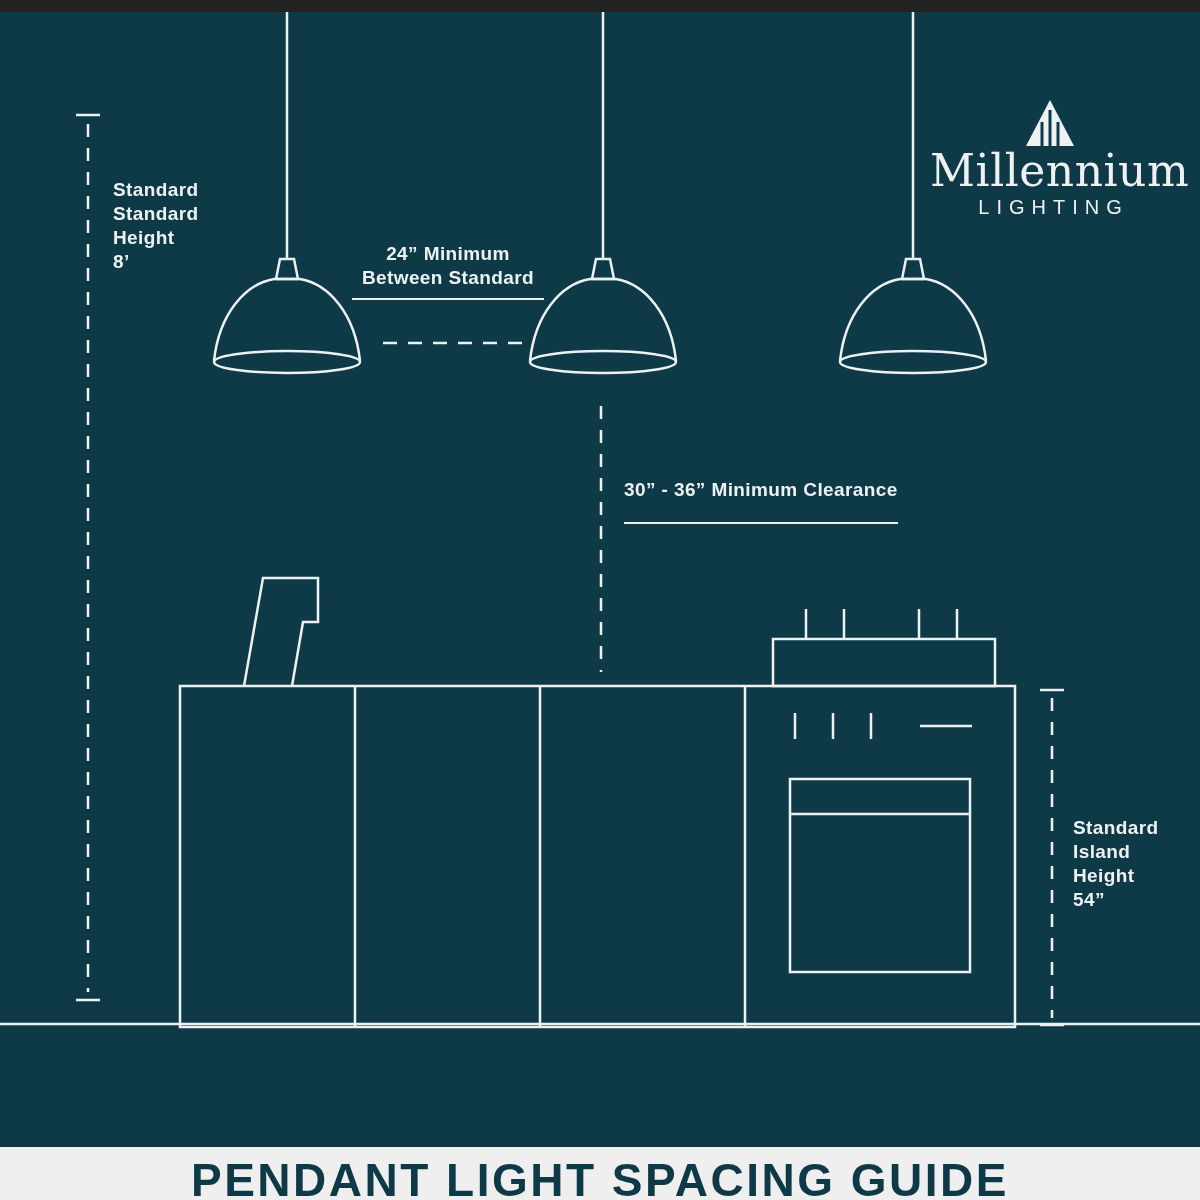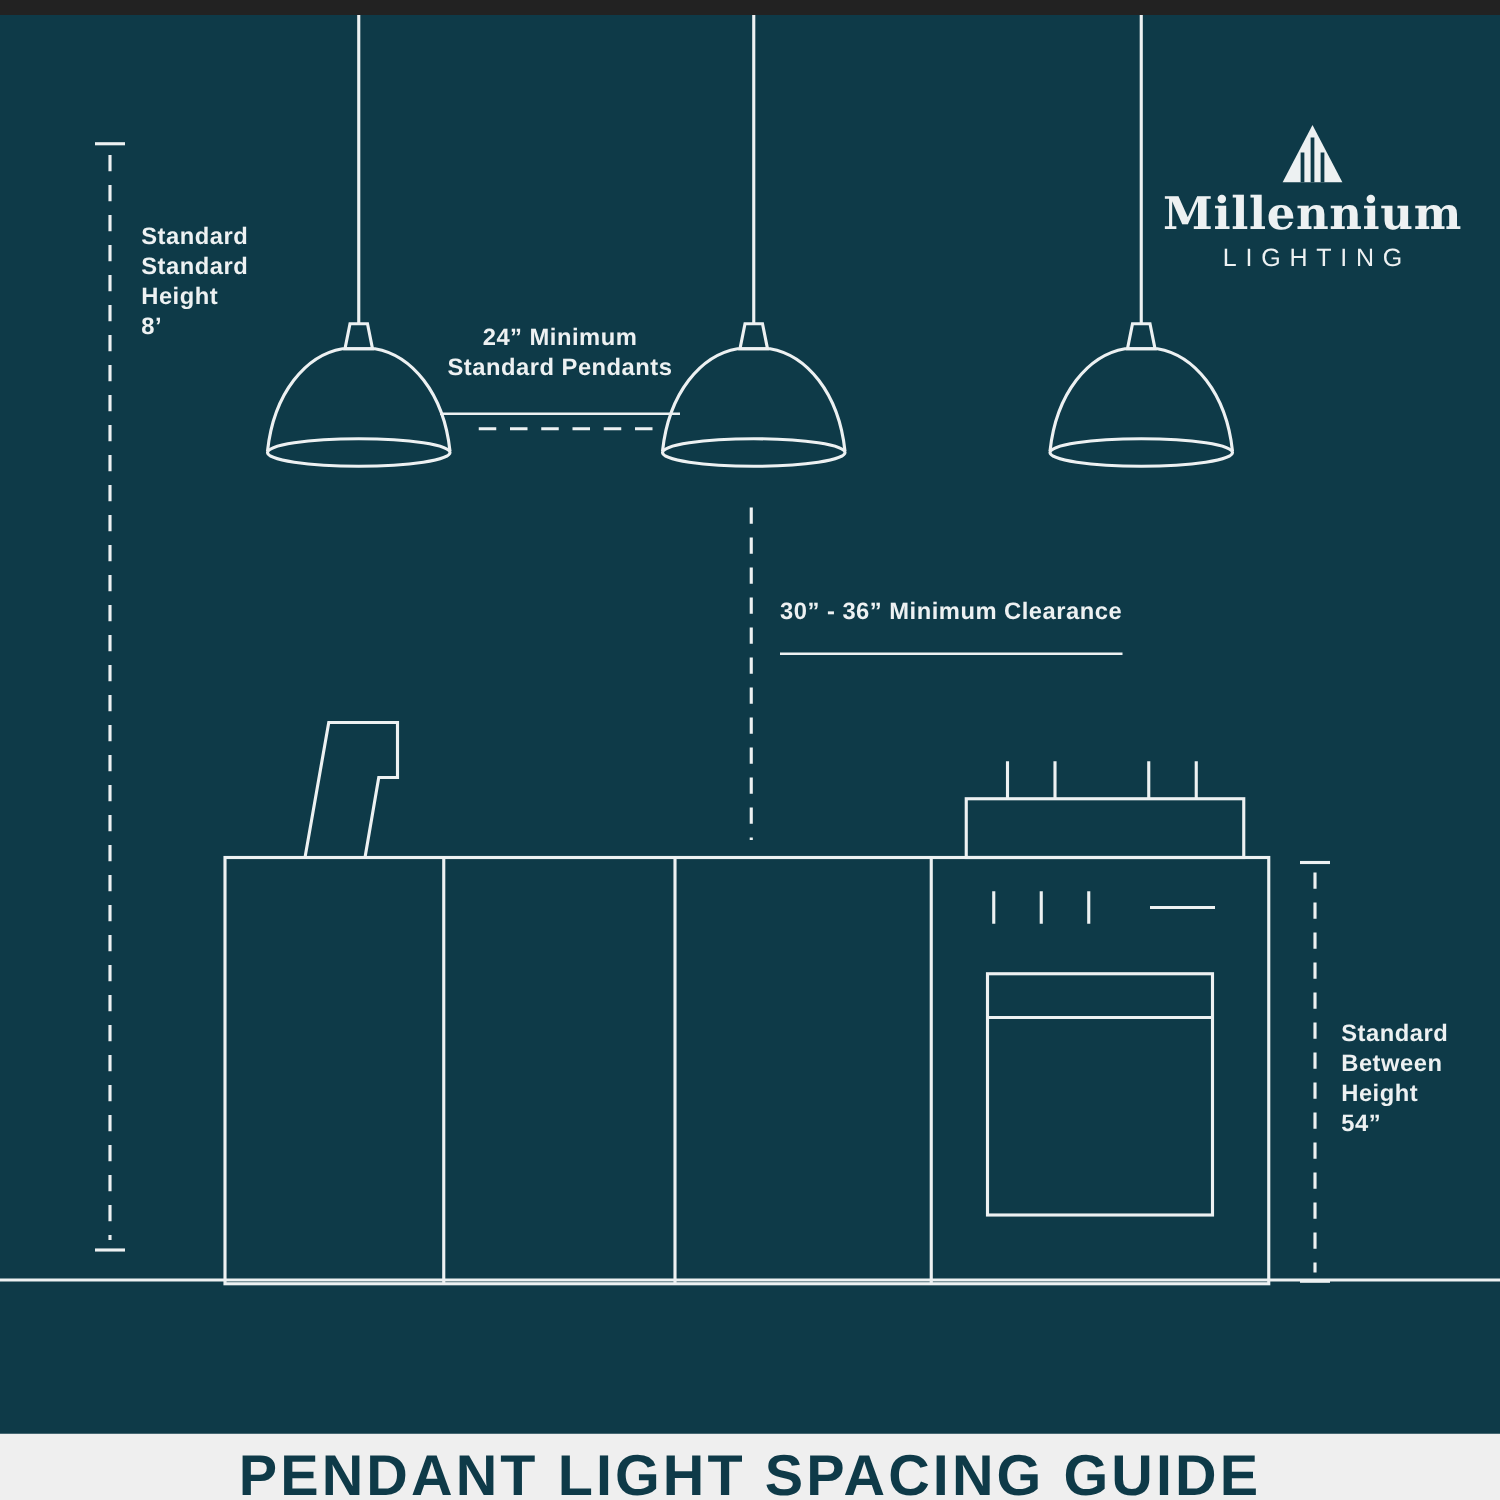--- a/index.html
+++ b/index.html
@@ -15,36 +15,36 @@
     position:relative;width:1200px;height:1200px;margin:12px auto;
     background:var(--background);overflow:hidden;
   }
   svg.art{position:absolute;inset:0;color:var(--line);}
   .label{
     position:absolute;color:var(--text);font-weight:700;font-size:19px;
     letter-spacing:.4px;line-height:24px;
   }
   .label-ceiling{left:113px;top:166px;}
   .label-spacing{
-    left:352px;top:247px;width:192px;text-align:center;
-    border-bottom:2px solid var(--line);padding-bottom:23px;
+    left:352px;top:230px;width:192px;text-align:center;
+    border-bottom:2px solid var(--line);padding-bottom:8px;
   }
   .label-clearance{left:624px;top:466px;}
   .label-clearance .underlined{
     display:inline-block;border-bottom:2px solid var(--line);padding-bottom:20px;
   }
   .label-island{left:1073px;top:804px;}
   .logo{
     position:absolute;left:930px;top:88px;width:240px;text-align:center;
     color:var(--text);
   }
   .logo-icon{display:block;margin:0 auto 6px auto;}
   .logo-brand{
     font-family:"DejaVu Serif","Liberation Serif",serif;
-    font-size:36px;font-weight:700;letter-spacing:.5px;line-height:38px;
+    font-size:44px;font-weight:400;letter-spacing:.5px;line-height:38px;
   }
   .logo-sub{
     font-size:20px;font-weight:400;letter-spacing:7px;margin-top:6px;
     text-indent:7px;
   }
   .band{
     position:absolute;left:0;right:0;bottom:0;height:65px;
     background:var(--band-bg);display:flex;align-items:center;justify-content:center;
   }
   .band h1{
@@ -133,30 +133,30 @@
 
   <div class="label label-ceiling">
     <div>Standard</div>
     <div>Standard</div>
     <div>Height</div>
     <div>8’</div>
   </div>
 
   <div class="label label-spacing">
     <div>24” Minimum</div>
-    <div>Standard Pendants</div>
+    <div>Between Standard</div>
   </div>
 
   <div class="label label-clearance">
     <span class="underlined">30” - 36” Minimum Clearance</span>
   </div>
 
   <div class="label label-island">
     <div>Standard</div>
-    <div>Between</div>
+    <div>Island</div>
     <div>Height</div>
     <div>54”</div>
   </div>
 
   <div class="logo">
     <svg class="logo-icon" width="56" height="46" viewBox="0 0 56 46">
       <polygon points="28,0 4,46 52,46" fill="currentColor"></polygon>
       <line x1="28" y1="10" x2="28" y2="46" stroke="var(--background)" stroke-width="3"></line>
       <line x1="20" y1="22" x2="20" y2="46" stroke="var(--background)" stroke-width="3"></line>
       <line x1="36" y1="22" x2="36" y2="46" stroke="var(--background)" stroke-width="3"></line>

